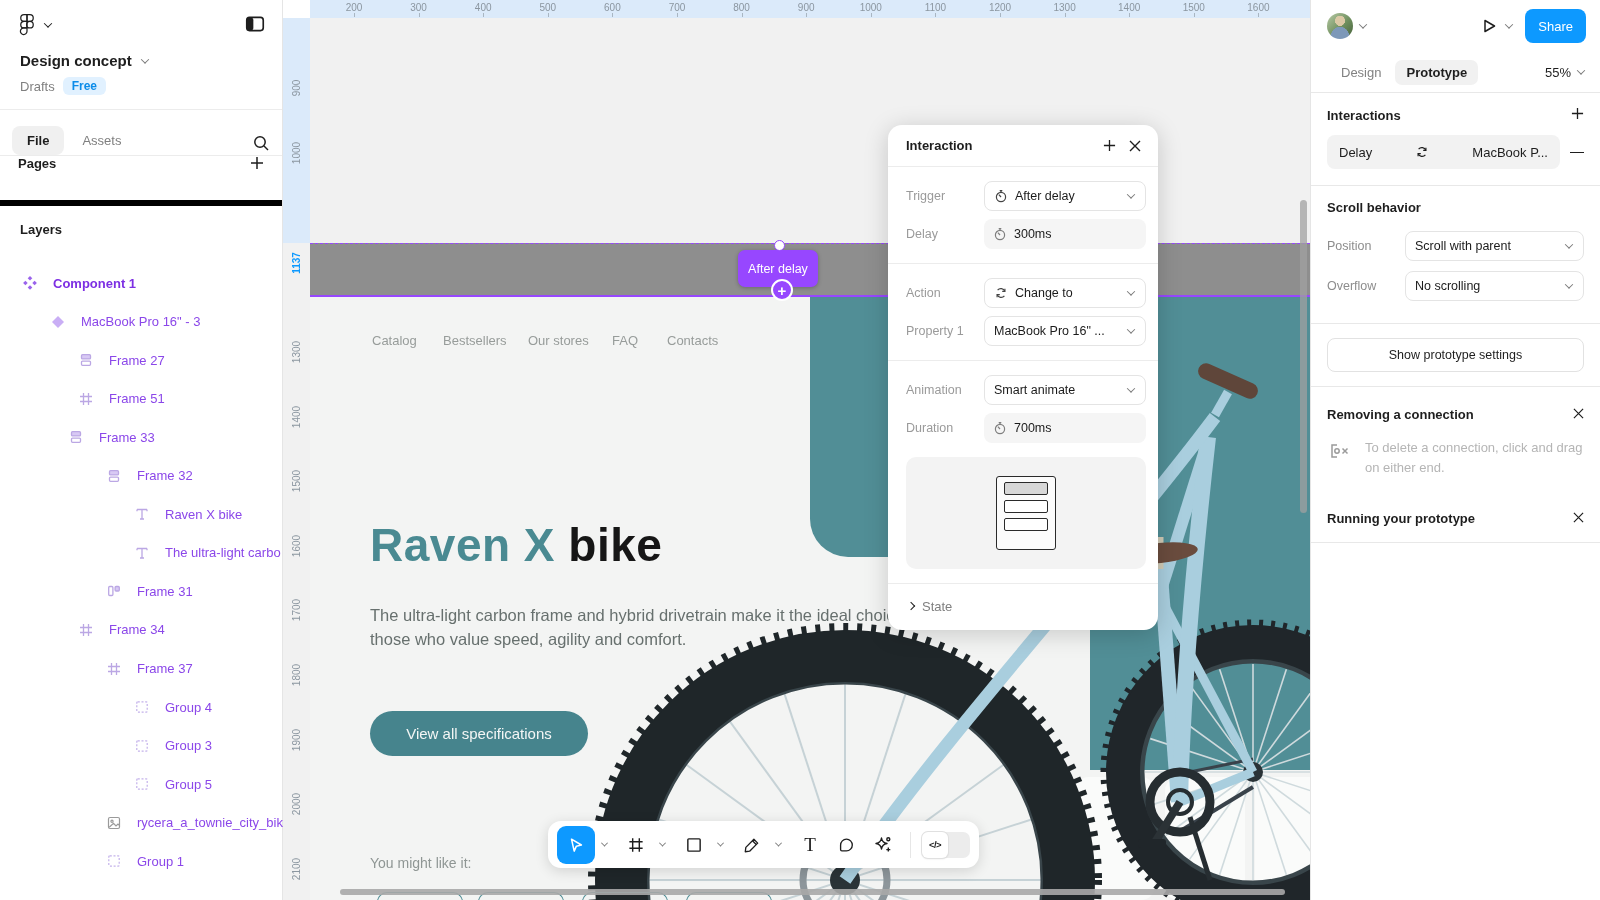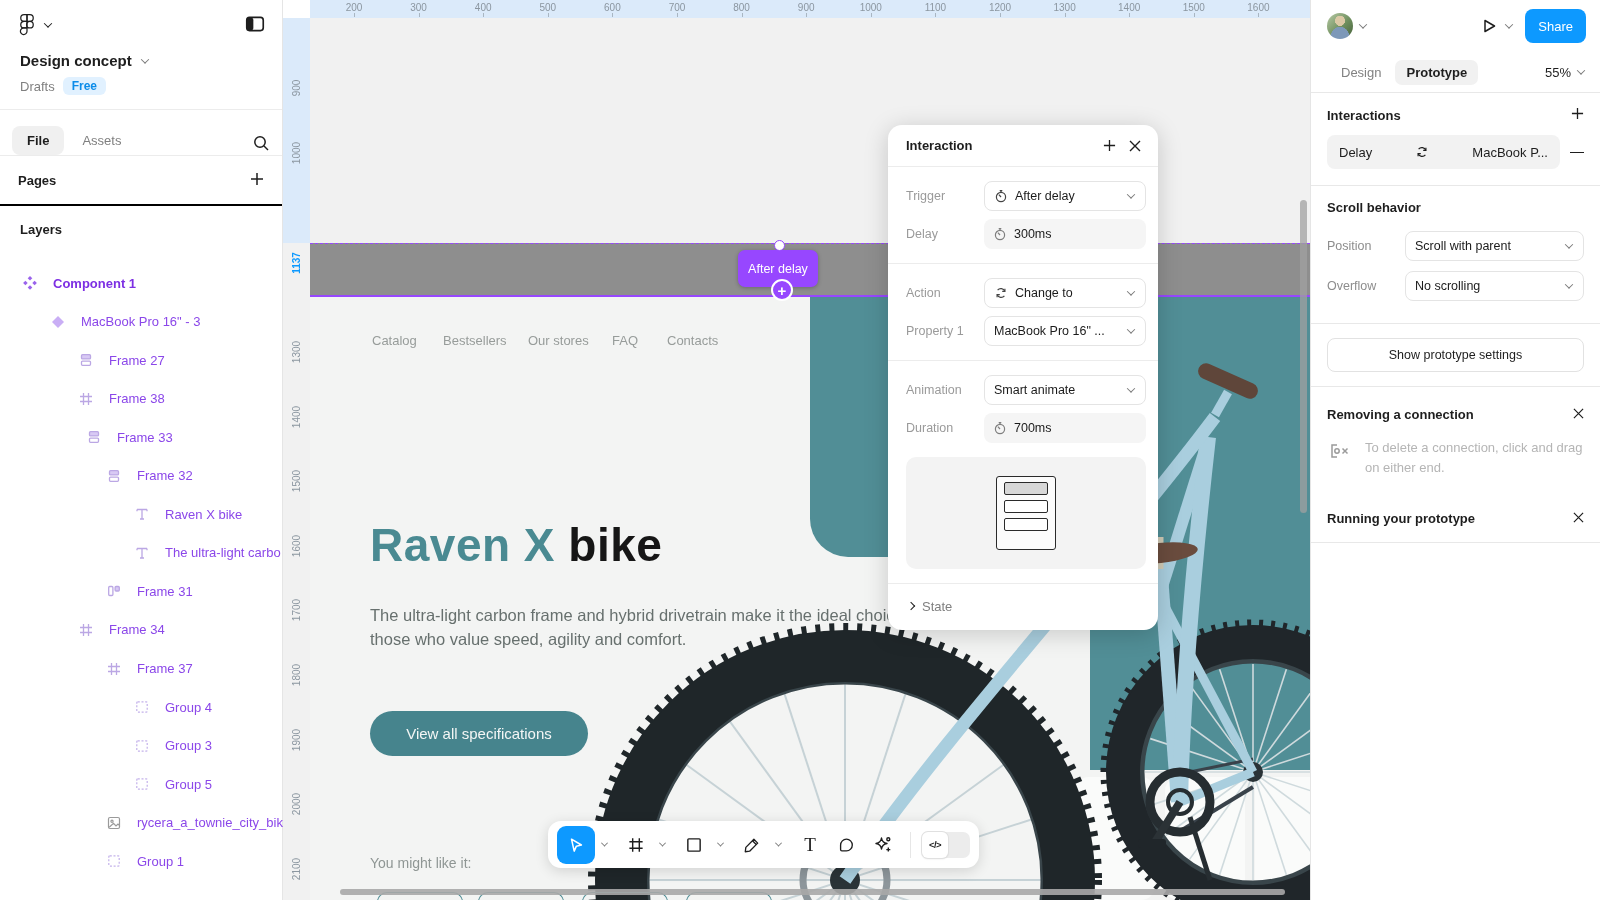--- a/index.html
+++ b/index.html
@@ -13,21 +13,21 @@
   .sb-top{display:flex;align-items:center;height:50px;padding:0 16px;gap:8px}
   .sb-name{padding:2px 20px 0;display:flex;align-items:center;gap:10px}
   .sb-name .fname{font-size:15px;font-weight:700}
   .sb-sub{padding:8px 20px 14px;display:flex;align-items:center;gap:8px;border-bottom:1px solid #ececec}
   .sb-sub .proj{color:#7f7f7f;font-size:13px}
   .badge-free{font-size:12px;font-weight:700;color:#0c8ce9;background:#e1f1ff;border-radius:6px;padding:2px 9px}
   .sb-tabs{display:flex;align-items:flex-end;height:46px;padding:0 12px;border-bottom:1px solid #ececec;gap:8px}
   .tab-pill{padding:7px 15px;border-radius:8px;font-weight:700}
   .tab-pill.active{background:#f0f0f0}
   .tab-plain{color:#7f7f7f;padding:7px 10px}
-  .sb-row{display:flex;align-items:center;justify-content:space-between;height:50px;padding:0 18px;border-bottom:2px solid #000000;font-weight:700}
+  .sb-row{display:flex;align-items:flex-start;justify-content:space-between;height:50px;padding:0 18px;border-bottom:6px solid #000000;font-weight:700}
   .sb-h{display:flex;align-items:center;height:46px;padding:0 20px;font-weight:700}
   .lrow{position:absolute;display:flex;align-items:center;gap:15px;height:26px;width:283px;color:#8b47e9;font-size:13px;white-space:nowrap;overflow:hidden}
   .lrow.bold{font-weight:700;color:#7d2fe3}
   .lic{width:16px;height:16px;flex:0 0 16px}
   .lic svg{width:16px;height:16px;display:block}
   
   .canvas{position:absolute;left:283px;top:0;width:1027px;height:900px;background:#f1f1f1;overflow:hidden}
   .hruler{position:absolute;left:0;top:0;width:1027px;height:18px;background:#fff;z-index:6}
   .hruler .sel{position:absolute;left:27px;top:0;right:0;height:18px;background:#dbeafa}
   .hnum{position:absolute;top:2px;transform:translateX(-50%);font-size:10px;color:#8b96a0}
@@ -345,23 +345,23 @@
             </svg>
           </span>
           <span>Frame 27</span>
         </div>
         <div class="lrow" style="top: 385.65px; padding-left: 78px;">
           <span class="lic">
             <svg viewBox="0 0 16 16" fill="none" stroke="#bba7e4" stroke-width="1.3">
               <path d="M5.5 2v12M10.5 2v12M2 5.5h12M2 10.5h12"></path>
             </svg>
           </span>
-          <span>Frame 38</span>
-        </div>
-        <div class="lrow" style="top: 424.2px; padding-left: 86px;">
+          <span>Frame 51</span>
+        </div>
+        <div class="lrow" style="top: 424.2px; padding-left: 68px;">
           <span class="lic">
             <svg viewBox="0 0 16 16" fill="none" stroke="#bba7e4" stroke-width="1.3">
               <rect x="3.5" y="2.7" width="9" height="4.2" rx="1" fill="#d8c9f4"></rect>
               <rect x="3.5" y="9.1" width="9" height="4.2" rx="1"></rect>
             </svg>
           </span>
           <span>Frame 33</span>
         </div>
         <div class="lrow" style="top: 462.75px; padding-left: 106px;">
           <span class="lic">

